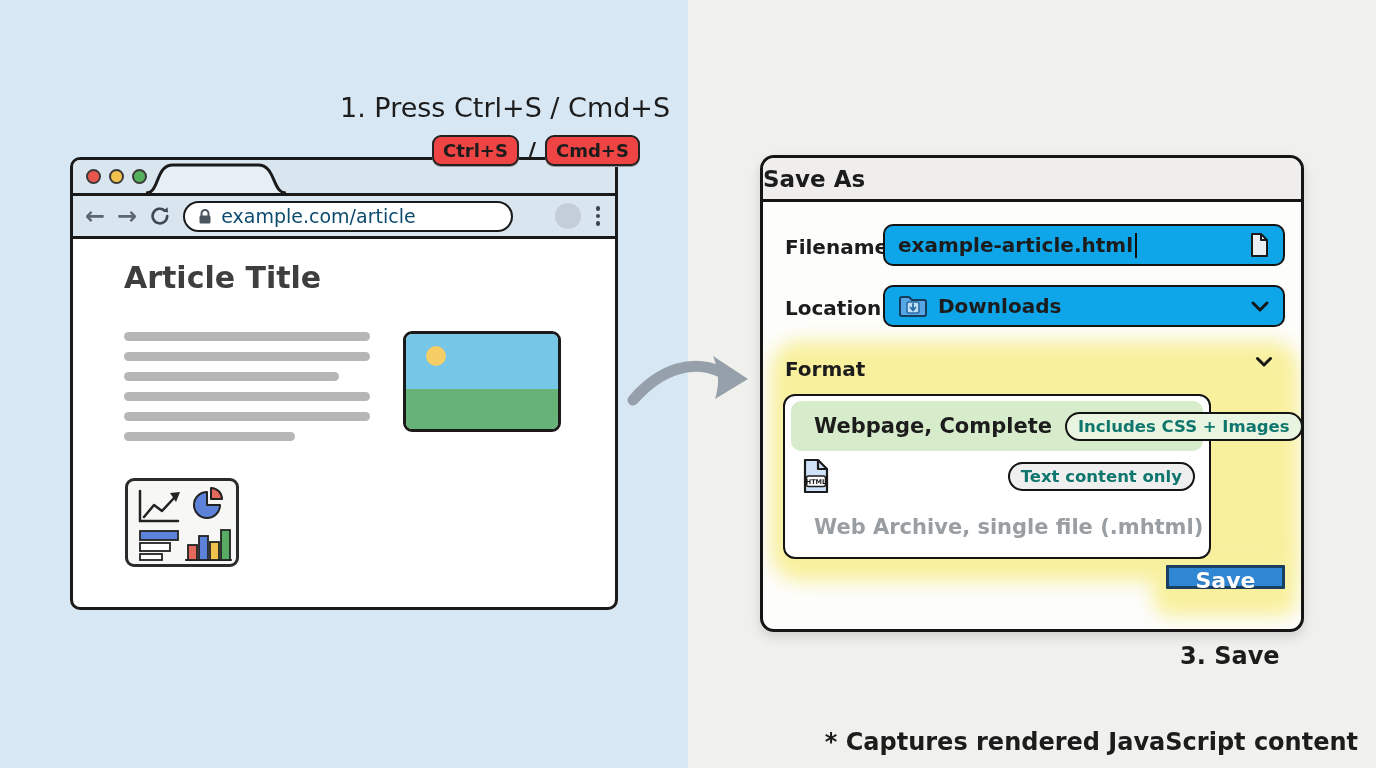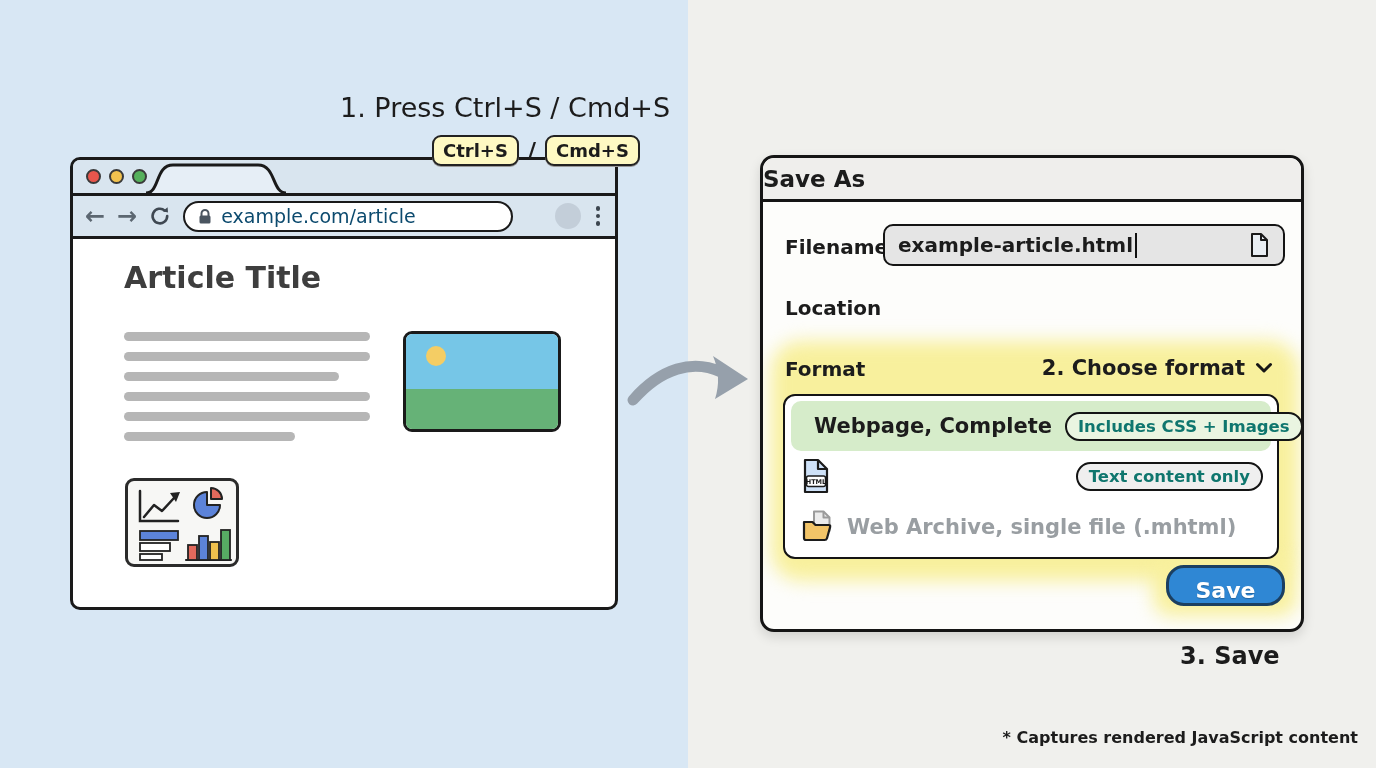--- a/index.html
+++ b/index.html
@@ -5,21 +5,21 @@
   html,body{margin:0;padding:0;}
   #stage{position:relative;width:1376px;height:768px;overflow:hidden;
          font-family:"DejaVu Sans","Liberation Sans",sans-serif;color:#1c1c1c;}
   .half{position:absolute;top:0;height:768px;width:688px;}
   .half-left{left:0;background:#d8e7f4;}
   .half-right{left:688px;background:#f0f0ed;}
 
   
   .step1-label{position:absolute;left:340px;top:92px;font-size:27px;font-weight:400;white-space:nowrap;}
   .keys{position:absolute;left:432px;top:135px;display:flex;align-items:center;gap:9px;z-index:6;}
-  .keycap{background:#fef9c3;border:2.5px solid #222;border-radius:9px;padding:3px 9px;
+  .keycap{background:#ef4444;border:2.5px solid #222;border-radius:9px;padding:3px 9px;
           font-size:18px;font-weight:700;box-shadow:0 1px 0 #999;}
   .key-sep{font-size:22px;font-weight:700;}
 
   
   .browser{position:absolute;left:70px;top:157px;width:548px;height:453px;background:#fff;
            border:3px solid #1a1a1a;border-radius:10px;box-sizing:border-box;z-index:2;}
   .b-titlebar{position:absolute;left:0;top:0;right:0;height:33px;background:#d9e5ef;
               border-bottom:3px solid #1a1a1a;border-radius:7px 7px 0 0;}
   .lights{position:absolute;left:13px;top:9px;display:flex;gap:8px;}
   .light{width:15px;height:15px;border-radius:50%;border:2px solid #3a3a3a;box-sizing:border-box;}
@@ -55,50 +55,50 @@
 
   
   .dialog{position:absolute;left:760px;top:155px;width:544px;height:477px;background:#fdfdfb;
           border:3px solid #151515;border-radius:14px;box-sizing:border-box;overflow:hidden;
           box-shadow:0 5px 12px rgba(0,0,0,0.13);z-index:2;}
   .d-titlebar{position:absolute;left:0;right:0;top:0;height:41px;background:#efeeec;
               border-bottom:3px solid #151515;border-radius:11px 11px 0 0;
               display:flex;align-items:center;justify-content:flex-start;font-size:23px;font-weight:700;}
   .d-label{position:absolute;font-size:20px;font-weight:700;white-space:nowrap;}
   .d-box{position:absolute;left:120px;width:402px;height:42px;border:2.5px solid #141414;
-         border-radius:10px;background:#e5e5e5;display:flex;align-items:center;
+         border-radius:10px;background:#0ea5e9;display:flex;align-items:center;
          padding:0 13px;box-sizing:border-box;}
   .fname-text{font-size:20px;font-weight:700;white-space:nowrap;}
   .cursor{width:2.5px;height:25px;background:#111;margin-left:2px;}
   .ml-auto{margin-left:auto;}
   .loc-text{font-size:20px;font-weight:700;margin-left:10px;white-space:nowrap;}
   .glow{position:absolute;background:#f8f09d;filter:blur(9px);}
   .glow-format{left:8px;top:183px;width:528px;height:240px;border-radius:30px;}
   .glow-save{left:390px;top:398px;width:144px;height:60px;border-radius:18px;}
   .choose-format{position:absolute;right:28px;top:198px;display:flex;align-items:center;gap:10px;
                  font-size:21px;font-weight:700;white-space:nowrap;}
-  .options{position:absolute;left:20px;top:236px;width:496px;height:165px;background:#fff;
+  .options{position:absolute;left:20px;top:236px;width:428px;height:165px;background:#fff;
            border:2.5px solid #141414;border-radius:12px;box-sizing:border-box;
            padding:5px 6px;display:flex;flex-direction:column;}
   .opt{flex:1;display:flex;align-items:center;gap:13px;padding:0 8px 0 10px;border-radius:10px;
        font-size:21px;font-weight:700;white-space:nowrap;}
   .opt.selected{background:#d6ecca;}
   .opt.disabled{color:#999ea2;}
   .badge{margin-left:auto;border:2.5px solid #141414;border-radius:999px;padding:3px 11px;
          font-size:16.5px;font-weight:700;white-space:nowrap;color:#0f766e;}
   .opt.selected .badge{background:#eaf5e1;}
   .opt.normal .badge{background:#efefef;}
   .badge:empty{display:none;}
-  .save-btn{position:absolute;left:403px;top:407px;width:119px;height:41px;background:#2f87d4;
-            border:3px solid #1b3f61;border-radius:18px;color:#fff;font-size:22px;font-weight:700;
-            display:flex;align-items:flex-end;justify-content:center;box-sizing:border-box;
+  .save-btn{position:absolute;left:403px;top:407px;width:119px;height:24px;background:#2f87d4;
+            border:3px solid #1b3f61;border-radius:1px;color:#fff;font-size:22px;font-weight:700;
+            display:flex;align-items:flex-start;justify-content:center;box-sizing:border-box;
             text-shadow:0 1px 1px rgba(0,0,0,.25);}
 
   .step3-label{position:absolute;left:1180px;top:642px;font-size:24px;font-weight:700;white-space:nowrap;}
-  .footnote{position:absolute;right:18px;top:728px;font-size:16px;font-weight:700;white-space:nowrap;}
+  .footnote{position:absolute;right:18px;top:728px;font-size:24px;font-weight:700;white-space:nowrap;}
 </style>
 </head>
 <body>
 
 <div id="stage">
   <div class="half half-left"></div>
   <div class="half half-right"></div>
 
   <div class="step1-label">1. Press Ctrl+S / Cmd+S</div>
   <div class="keys">
@@ -193,24 +193,34 @@
     <div class="d-box" style="top:66px;">
       <span class="fname-text">example-article.html</span>
       <span class="cursor"></span>
       <svg class="ml-auto" width="21" height="26" viewBox="0 0 21 26">
         <path d="M3 2 H12 L18 8 V24 H3 Z" fill="#e9eef3" stroke="#1a1a1a" stroke-width="2" stroke-linejoin="round"></path>
         <path d="M12 2 V8 H18" fill="none" stroke="#1a1a1a" stroke-width="2" stroke-linejoin="round"></path>
       </svg>
     </div>
 
     <div class="d-label" style="left:22px;top:138px;">Location</div>
+    <div class="d-box" style="top:127px;">
+      <svg width="30" height="24" viewBox="0 0 30 24">
+        <path d="M2 5 Q2 3 4 3 L11 3 L14 6 L26 6 Q28 6 28 8 L28 20 Q28 22 26 22 L4 22 Q2 22 2 20 Z" fill="#57a6e6" stroke="#143c5c" stroke-width="2" stroke-linejoin="round"></path>
+        <rect x="9" y="8" width="12" height="11" rx="2" fill="#bfe0f7" stroke="#2a6da6" stroke-width="1.6"></rect>
+        <path d="M15 10 V16 M12.5 13.5 L15 16.5 L17.5 13.5" fill="none" stroke="#2a6da6" stroke-width="1.8" stroke-linecap="round" stroke-linejoin="round"></path>
+      </svg>
+      <span class="loc-text">Downloads</span>
+      <svg class="ml-auto" width="20" height="13" viewBox="0 0 20 13">
+        <path d="M3 3 L10 10 L17 3" fill="none" stroke="#161616" stroke-width="3" stroke-linecap="round" stroke-linejoin="round"></path>
+      </svg>
+    </div>
 
     <div class="d-label" style="left:22px;top:199px;">Format</div>
     <div class="choose-format">
-      <span>2. Choose format</span>
       <svg width="18" height="12" viewBox="0 0 18 12">
         <path d="M2.5 2.5 L9 9 L15.5 2.5" fill="none" stroke="#161616" stroke-width="3" stroke-linecap="round" stroke-linejoin="round"></path>
       </svg>
     </div>
 
     <div class="options">
       <div class="opt selected">
         <svg width="30" height="36" viewBox="0 0 30 36">
           <path d="M4 2 H17 L26 11 V34 H4 Z" fill="#f0f8ec" stroke="#1b1b1b" stroke-width="2.2" stroke-linejoin="round"></path>
           <path d="M17 2 V11 H26" fill="none" stroke="#1b1b1b" stroke-width="2.2" stroke-linejoin="round"></path>

